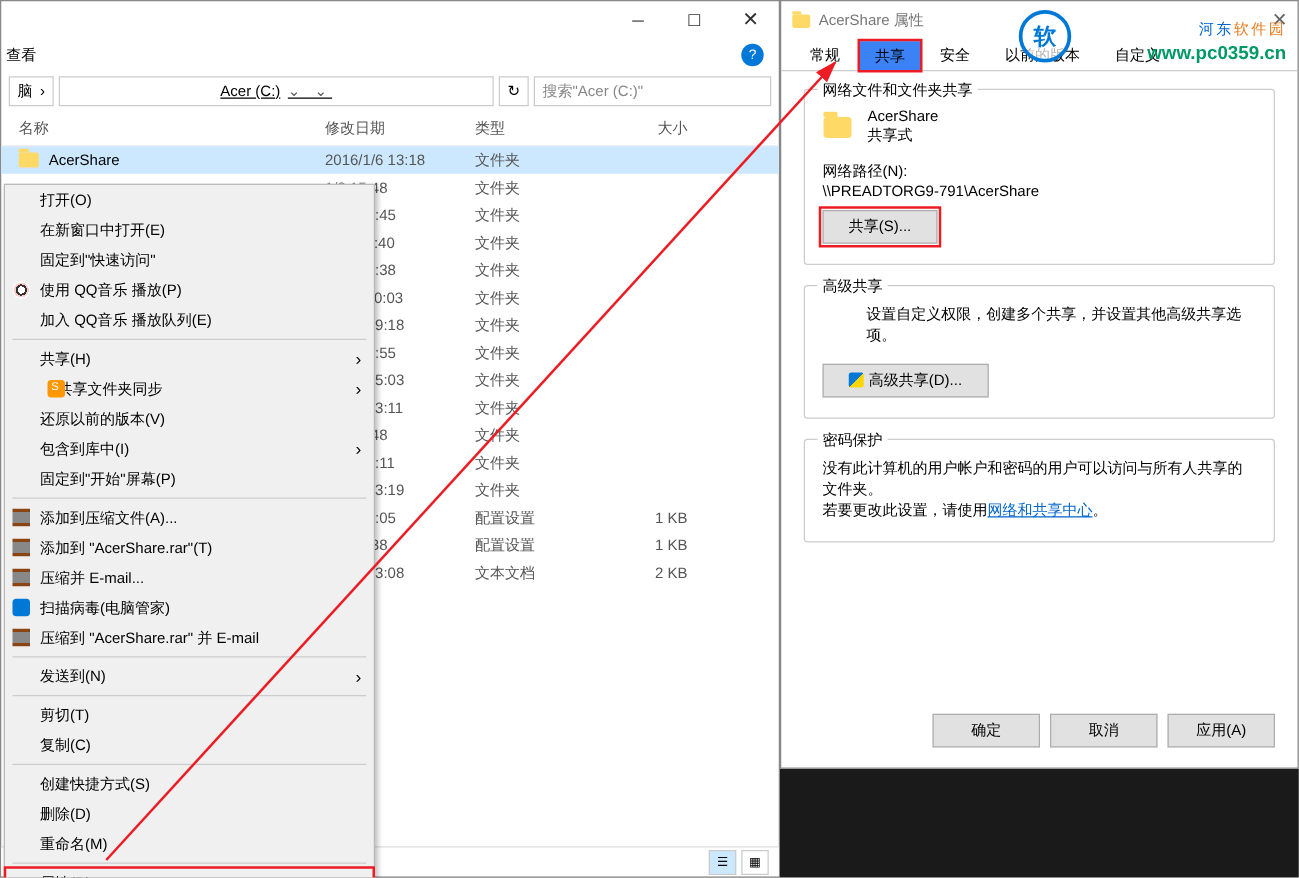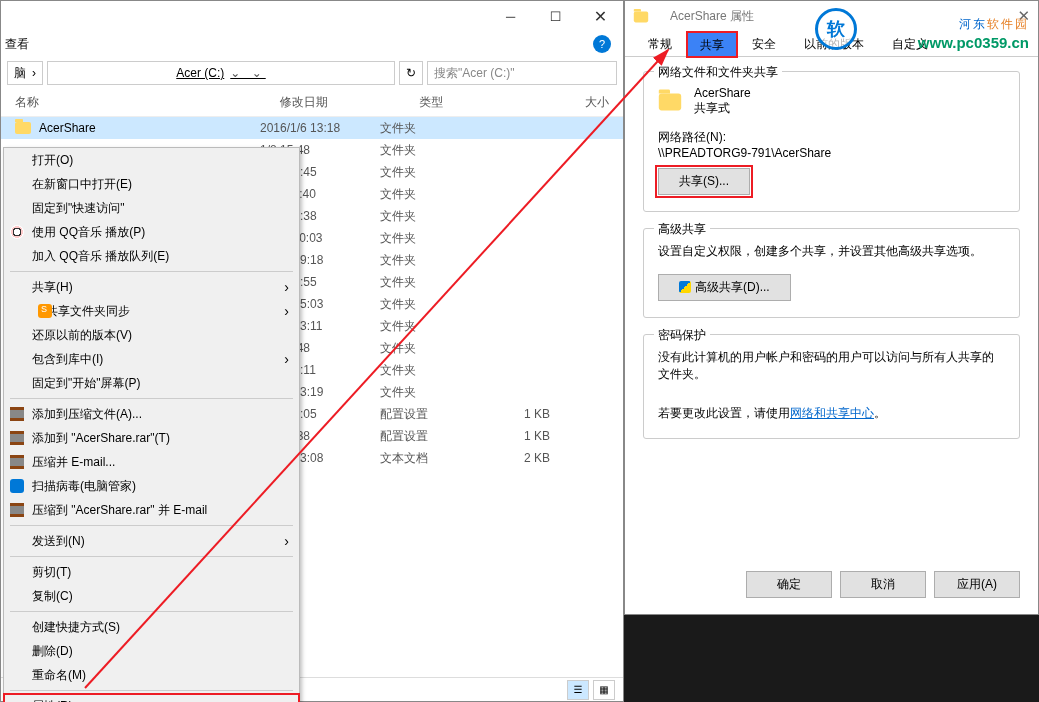--- a/index.html
+++ b/index.html
@@ -12,21 +12,21 @@
 .winbtn:last-child { font-size: 16px; }
 .toolbar-row { height: 26px; display: flex; align-items: center; padding: 0 8px; position: relative; }
 .toolbar-row .view { position: absolute; left: 4px; }
 .help { position: absolute; right: 12px; color: #fff; background: #0078d7; width: 18px; height: 18px; border-radius: 50%; display: flex; align-items: center; justify-content: center; font-size: 11px; }
 .addressbar { height: 32px; display: flex; align-items: center; padding: 4px 6px; gap: 4px; }
 .crumb { flex: 0 0 auto; border: 1px solid #ccc; height: 24px; display: flex; align-items: center; padding: 0 6px; gap: 6px; }
 .crumb-main { flex: 1; justify-content: center; text-decoration: underline; }
 .refresh { width: 24px; height: 24px; border: 1px solid #ccc; display: flex; align-items: center; justify-content: center; }
 .search { flex: 0 0 190px; border: 1px solid #ccc; height: 24px; display: flex; align-items: center; padding: 0 6px; color: #888; }
 
-.columns { height: 28px; display: flex; align-items: center; padding: 0 14px; color: #555; border-bottom: 1px solid #eee; justify-content: space-between; }
+.columns { height: 28px; display: flex; align-items: center; padding: 0 14px; color: #555; border-bottom: 1px solid #eee; }
 .col-name { width: 245px; }
 .col-date { width: 120px; }
 .col-type { width: 110px; }
 .col-size { width: 60px; text-align: right; }
 
 .filelist { position: relative; }
 .filerow { height: 22px; display: flex; align-items: center; padding: 0 14px; }
 .filerow.selected { background: #cce8ff; }
 .filerow .icon { width: 18px; height: 16px; margin-right: 6px; }
 .folder-icon { background: #ffd966; border-radius: 2px; position: relative; width: 16px; height: 12px; margin-top: 2px; }
@@ -43,21 +43,21 @@
 .ctx-sep { height: 1px; background: #ccc; margin: 3px 6px; }
 .ctx-icon { position: absolute; left: 6px; width: 16px; height: 16px; }
 .ctx-item.highlighted { outline: 2px solid #ed1c24; outline-offset: -1px; }
 
 .statusbar { position: absolute; bottom: 0; left: 0; right: 0; height: 24px; border-top: 1px solid #ddd; display: flex; justify-content: flex-end; align-items: center; padding: 0 8px; background: #fff; gap: 4px; }
 .viewbtn { width: 22px; height: 20px; border: 1px solid #ccc; display: flex; align-items: center; justify-content: center; font-size: 10px; }
 .viewbtn.active { background: #cce8ff; }
 
 
 .props { position: absolute; left: 624px; top: 0; width: 415px; height: 615px; background: #fff; border: 1px solid #888; }
-.props-title { height: 30px; display: flex; align-items: center; padding: 0 8px; gap: 21px; color: #777; }
+.props-title { height: 30px; display: flex; align-items: center; padding: 0 8px; gap: 6px; color: #777; }
 .props-title .folder-icon { transform: scale(.9); }
 .props-title .p-x { margin-left: auto; font-size: 15px; color: #666; }
 .tabs { display: flex; border-bottom: 1px solid #ccc; padding: 0 10px; height: 26px; }
 .tab { padding: 4px 12px 3px; border: 1px solid transparent; border-bottom: none; margin-right: 2px; }
 .tab.active { border-color: #ccc; background: #3b82f6; position: relative; top: 1px; }
 .tab.redbox { outline: 2px solid #ed1c24; outline-offset: -1px; }
 .props-body { padding: 14px 18px; }
 .group { border: 1px solid #ccc; border-radius: 3px; padding: 14px 14px 16px; margin-bottom: 16px; position: relative; }
 .group-title { position: absolute; top: -8px; left: 10px; background: #fff; padding: 0 4px; }
 .share-item { display: flex; gap: 12px; align-items: center; margin-bottom: 12px; }
@@ -332,26 +332,26 @@
           <div>AcerShare</div>
           <div>共享式</div>
         </div>
       </div>
       <div>网络路径(N):</div>
       <div style="margin-bottom:8px;">\\PREADTORG9-791\AcerShare</div>
       <button class="pbtn redbox">共享(S)...</button>
     </div>
     <div class="group">
       <div class="group-title">高级共享</div>
-      <div style="margin-bottom:14px;">设置自定义权限，创建多个共享，并设置其他高级共享选项。</div>
+      <div style="margin-bottom:14px;margin-left:35px;">设置自定义权限，创建多个共享，并设置其他高级共享选项。</div>
       <button class="pbtn"><span class="shield"></span><span>高级共享(D)...</span></button>
     </div>
     <div class="group">
       <div class="group-title">密码保护</div>
-      <div style="margin-bottom:22px;">没有此计算机的用户帐户和密码的用户可以访问与所有人共享的文件夹。</div>
+      <div style="margin-bottom:0;">没有此计算机的用户帐户和密码的用户可以访问与所有人共享的文件夹。</div>
       <div><span>若要更改此设置，请使用</span><a href="#" class="link">网络和共享中心</a><span>。</span></div>
     </div>
   </div>
   <div class="props-footer">
     <button class="pbtn">确定</button>
     <button class="pbtn">取消</button>
     <button class="pbtn">应用(A)</button>
   </div>
 </div>
 

